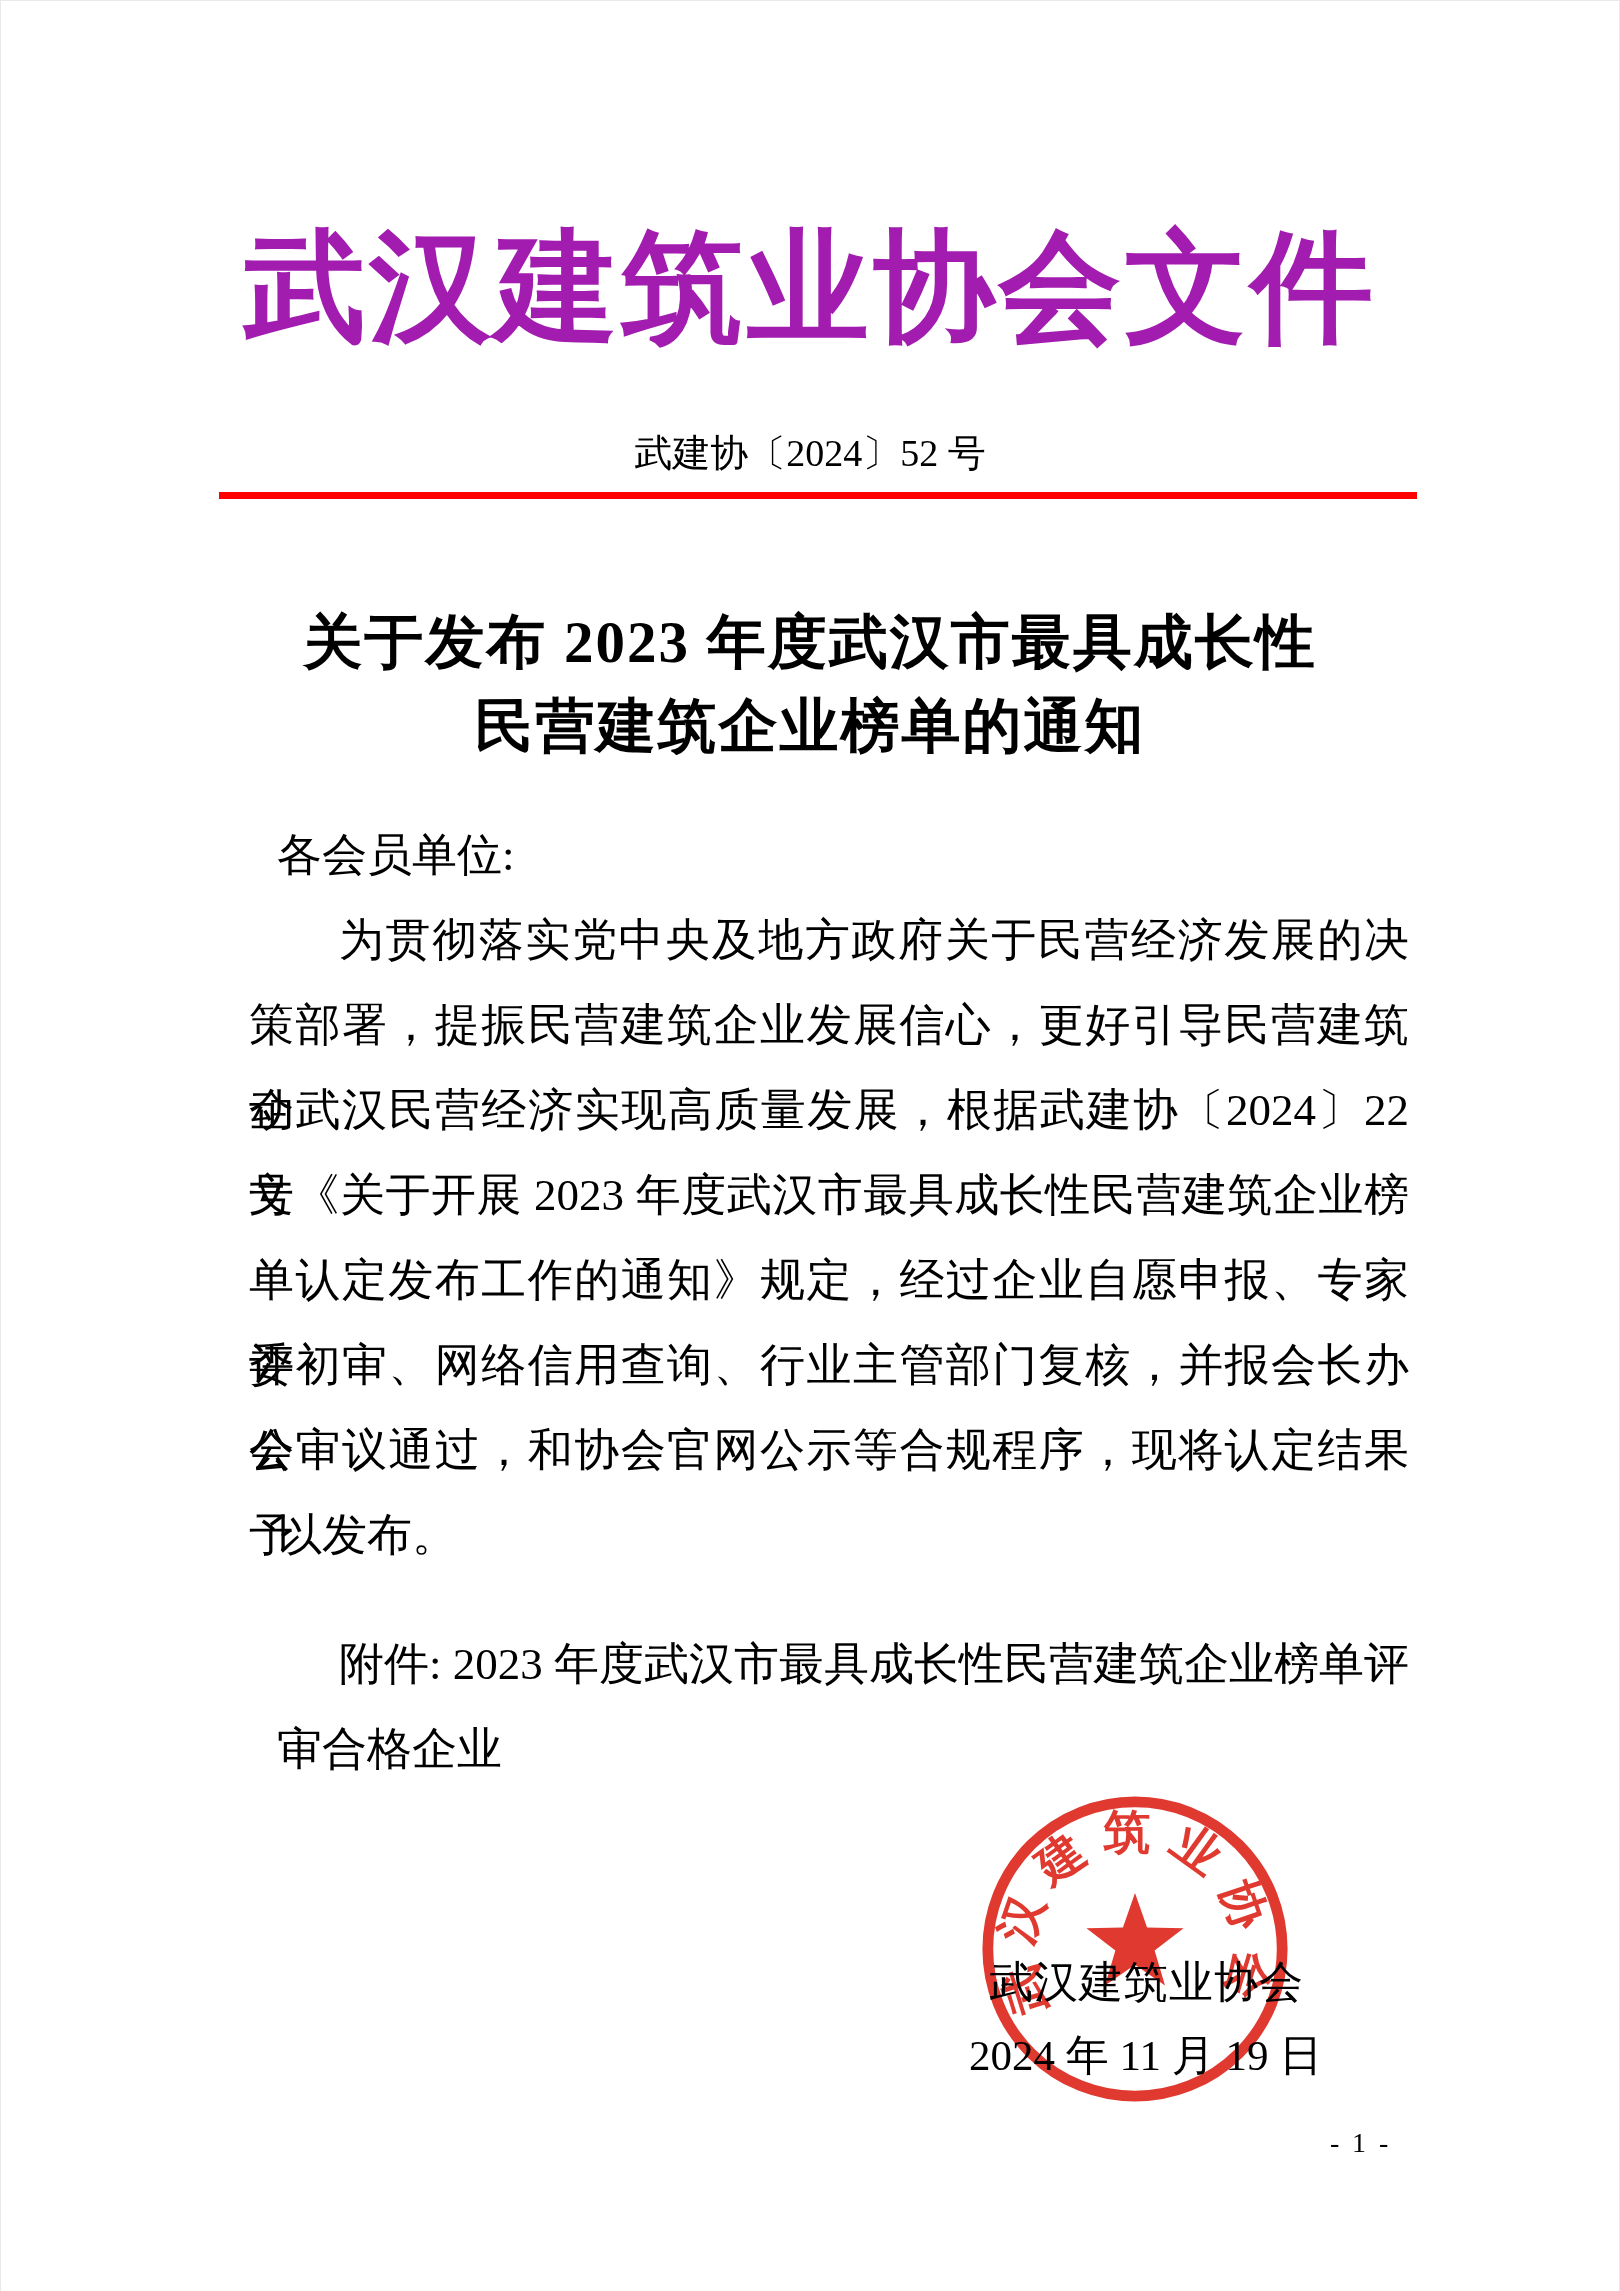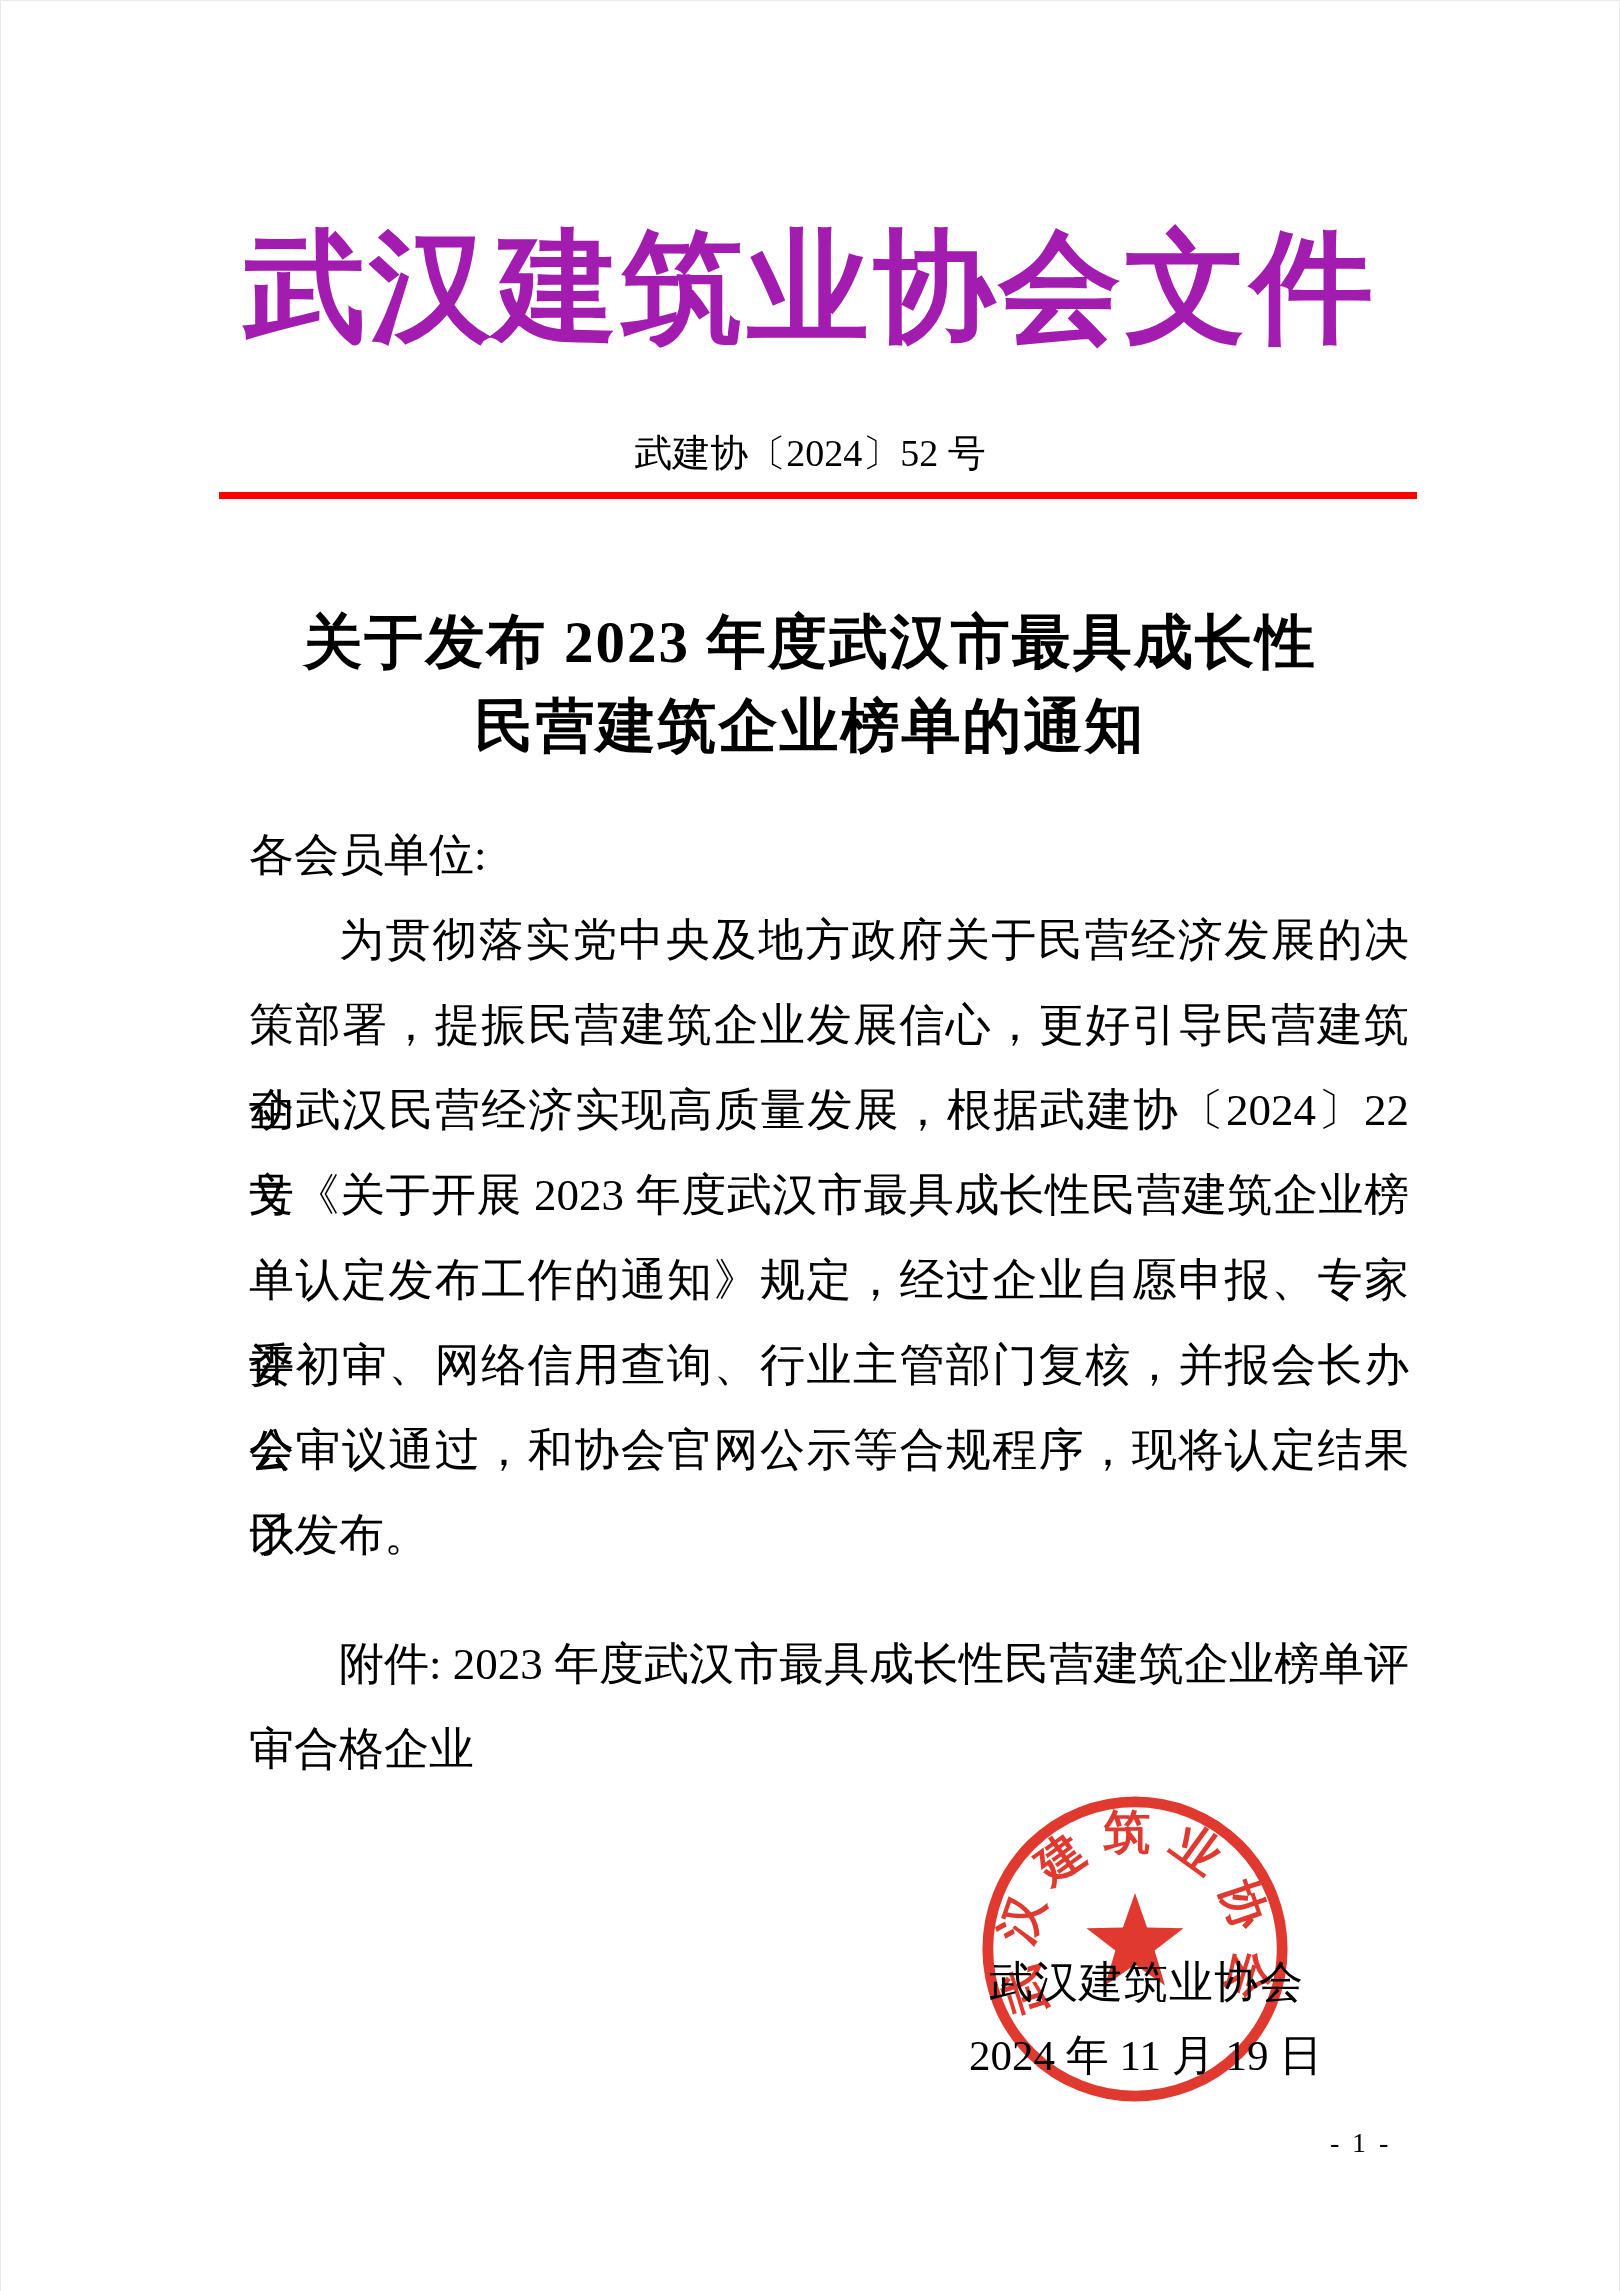--- a/index.html
+++ b/index.html
@@ -65,20 +65,21 @@
   }
   .line {
     height: 85px;
     line-height: 85px;
     text-align: justify;
     text-align-last: justify;
   }
   .line--plain {
     text-align: left;
     text-align-last: left;
+    margin-left: 28px;
   }
   .line--indent { text-indent: 90px; }
   .attachment { margin-top: 44px; }
   .seal {
     position: absolute;
     left: 977px;
     top: 1791px;
     width: 314px;
     height: 314px;
     mix-blend-mode: multiply;

